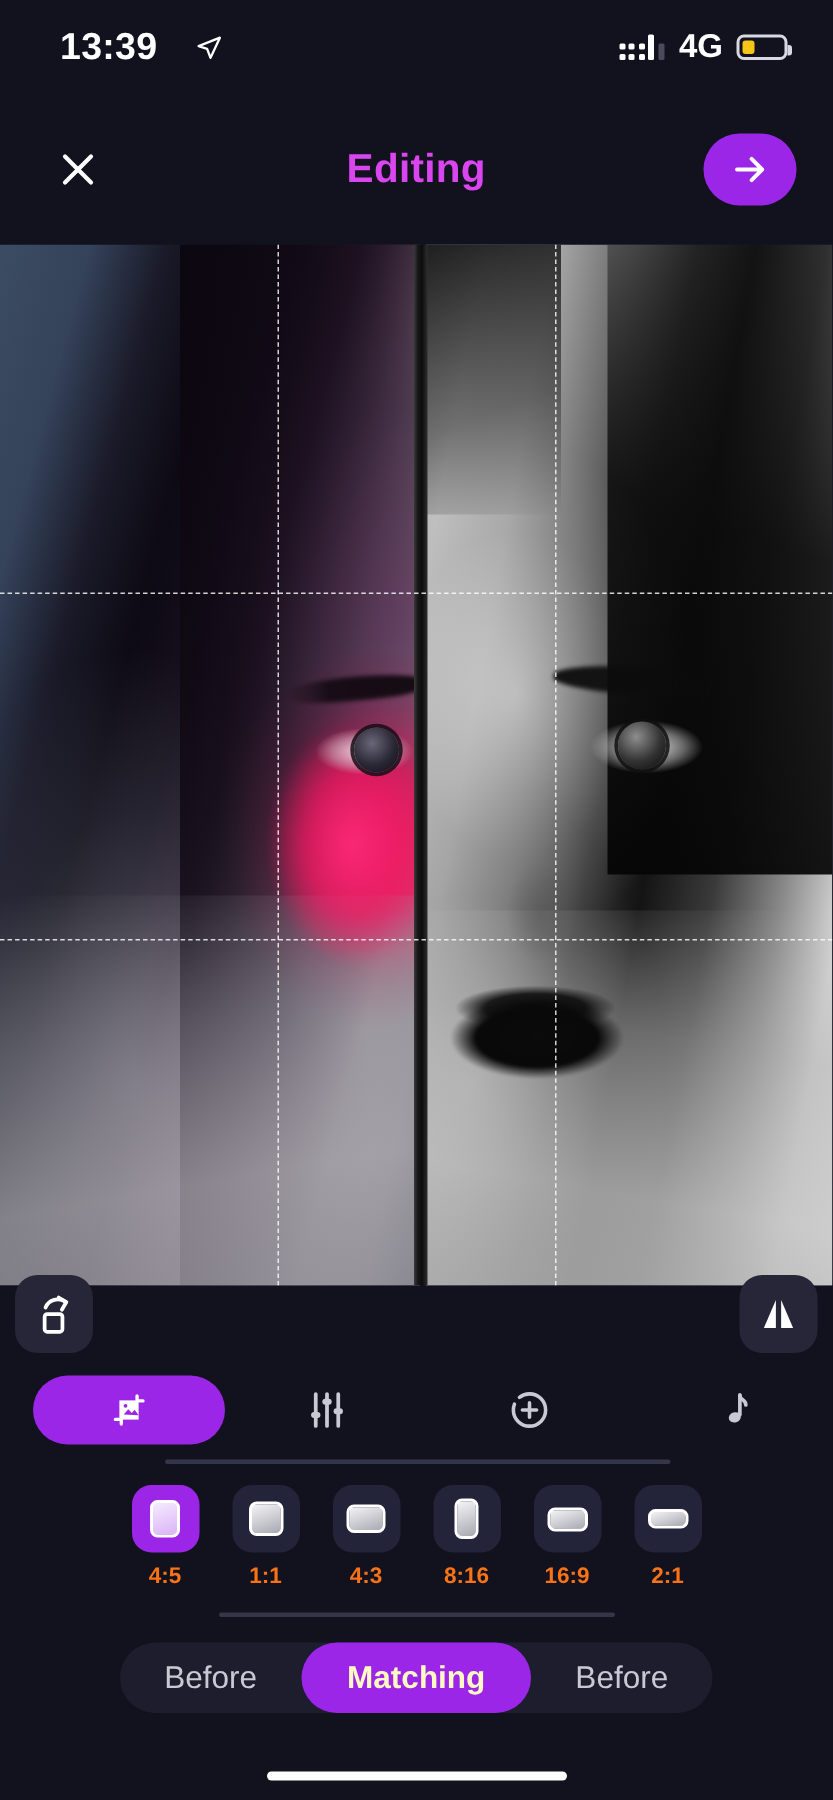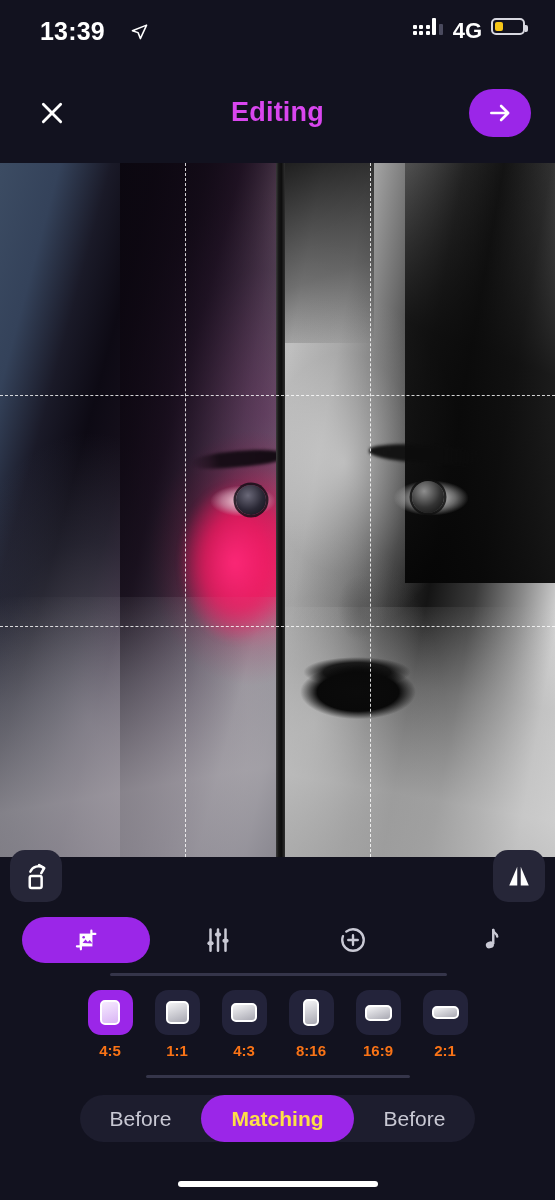--- a/index.html
+++ b/index.html
@@ -13,21 +13,21 @@
 
   
   .statusbar{
     position:absolute; top:0; left:0; width:555px; height:62px;
     display:flex; align-items:center; justify-content:space-between;
     padding:0 30px 0 40px;
   }
   .sb-left{ display:flex; align-items:center; gap:26px; }
   .sb-time{ color:#fff; font-size:25px; font-weight:600; letter-spacing:.2px; }
   .loc-arrow{ width:17px; height:17px; display:block; }
-  .sb-right{ display:flex; gap:9px; }
+  .sb-right{ display:flex; align-items:center; gap:9px; }
   .sig{ display:flex; align-items:flex-end; gap:2.5px; height:17px; }
   .sig .col{ display:flex; flex-direction:column-reverse; gap:2.5px; }
   .sig .dot{ width:4px; height:4px; background:#fff; border-radius:1px; }
   .sig .bar{ width:4px; background:#fff; border-radius:1px; }
   .sig .bar.dim{ background:#4a4a5e; }
   .sb-net{ color:#fff; font-size:22px; font-weight:600; margin-left:1px; }
   .batt{ position:relative; width:34px; height:17px; border:2px solid #d8d8e0;
          border-radius:5px; display:flex; align-items:center; padding:2px; }
   .batt::after{ content:""; position:absolute; right:-5px; top:5px; width:3px; height:7px;
                 background:#d8d8e0; border-radius:0 2px 2px 0; }
@@ -146,21 +146,21 @@
   .shape{ border:2.5px solid #fff; border-radius:5px;
           background:linear-gradient(160deg,#f4f4f6 0%,#a8a8b2 100%); }
   .ratio.active .shape{ background:linear-gradient(160deg,#f6eaff 0%,#d9b4f5 100%); }
   .ratio-label{ color:#f97316; font-size:15px; font-weight:700; }
 
   
   .segwrap{ position:absolute; top:1095px; left:0; width:555px; display:flex; justify-content:center; }
   .seg{ display:flex; align-items:center; background:#1d1d2e; border-radius:24px; padding:0; height:47px; }
   .seg-item{ height:47px; padding:0 30px; display:flex; align-items:center; justify-content:center;
              color:#c9c9d4; font-size:21px; border-radius:24px; cursor:pointer; }
-  .seg-item.active{ background:#9b26e8; color:#fde047; font-weight:600; }
+  .seg-item.active{ background:#9b26e8; color:#fef9c3; font-weight:600; }
 
   .home-ind{ position:absolute; bottom:13px; left:50%; transform:translateX(-50%);
              width:200px; height:6px; border-radius:3px; background:#fff; }
 </style>
 </head>
 <body>
 
 <div id="app">
 
   <div class="statusbar">

